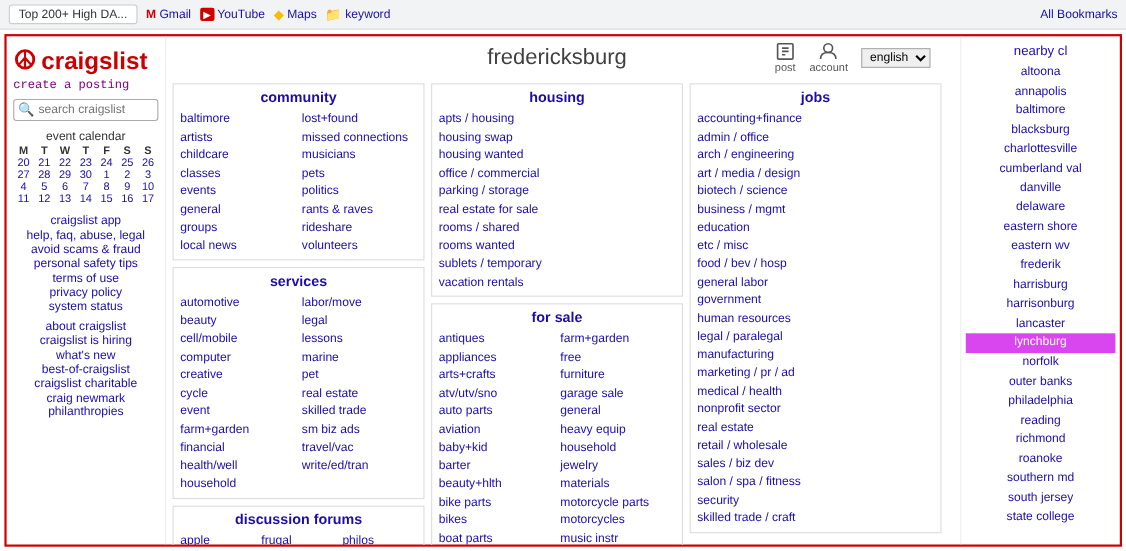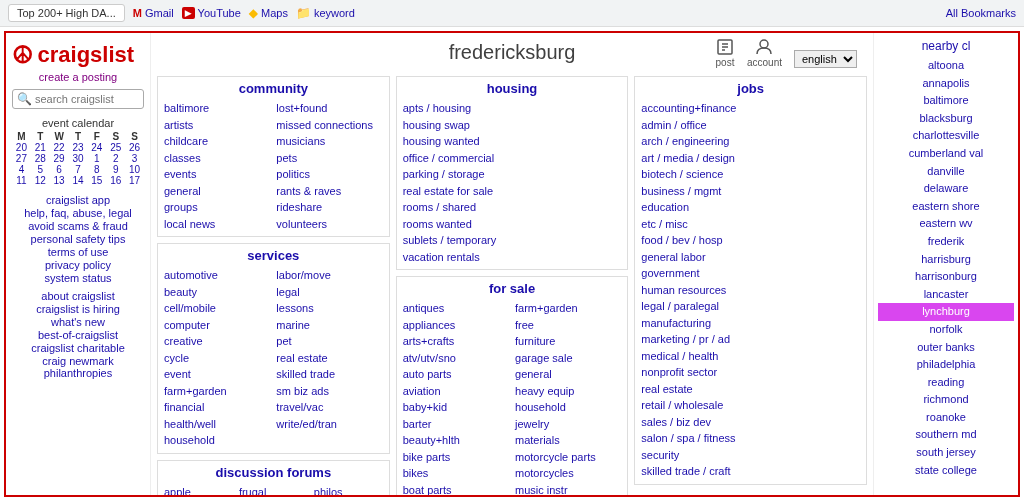--- a/index.html
+++ b/index.html
@@ -63,22 +63,22 @@
       margin-bottom: 2px;
     }
     .cl-logo .peace {
       font-size: 24px;
       color: #cc0000;
     }
     .cl-create-posting {
       color: #800080;
       font-size: 11px;
       display: block;
-      text-align: center;
       margin-bottom: 6px;
+      font-family: Liberation Mono, monospace;
     }
     .cl-search-box {
       display: flex;
       align-items: center;
       border: 1px solid #aaa;
       border-radius: 3px;
       padding: 2px 4px;
       margin-bottom: 8px;
       background: #fff;
     }
@@ -177,20 +177,21 @@
       line-height: 1.5;
     }
 
     
     .cl-right {
       width: 145px;
       min-width: 145px;
       padding: 6px 4px;
       border-left: 1px solid #eee;
       overflow-y: auto;
+      margin-left: 11px;
     }
     .nearby-title {
       color: #1a0dab;
       font-size: 12px;
       display: block;
       text-align: center;
       margin-bottom: 4px;
     }
     .nearby-link {
       display: block;
@@ -304,21 +305,21 @@
         <a class="left-link">craig newmark philanthropies</a>
       </div>
     </div>
 
     <div class="cl-center">
       <div class="cl-city-header">
         <div style="flex:1;"></div>
         <div style="flex:2; text-align:center;">
           <span class="cl-city-name">fredericksburg</span>
         </div>
-        <div class="cl-header-icons" style="flex:1; justify-content:flex-end; align-items:flex-end; display:flex; ">
+        <div class="cl-header-icons" style="flex:1; justify-content:flex-end; align-items:center; display:flex; ">
           <div class="cl-icon-item">
             <svg viewBox="0 0 20 20" fill="none" stroke="#555" stroke-width="1.5">
                 <rect x="3" y="3" width="14" height="14" rx="1"></rect>
                 <line x1="7" y1="7" x2="13" y2="7"></line>
                 <line x1="7" y1="10" x2="13" y2="10"></line>
                 <line x1="7" y1="13" x2="10" y2="13"></line>
               </svg>
             <span>post</span>
           </div>
           <div class="cl-icon-item">

